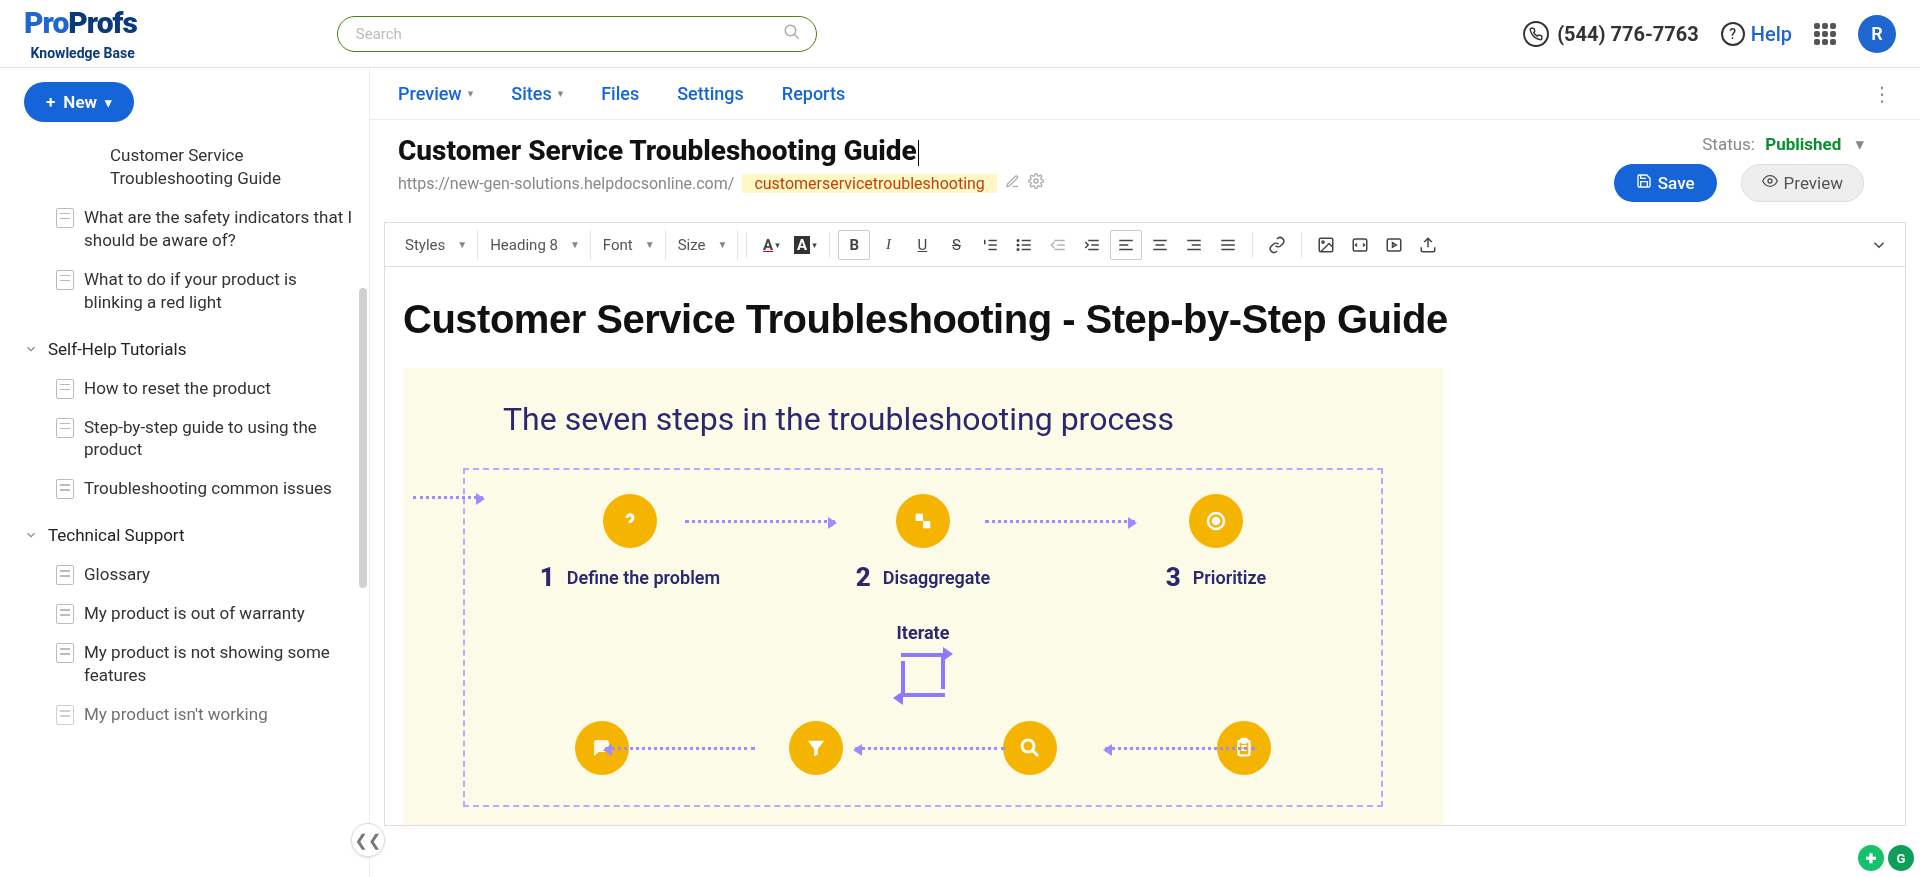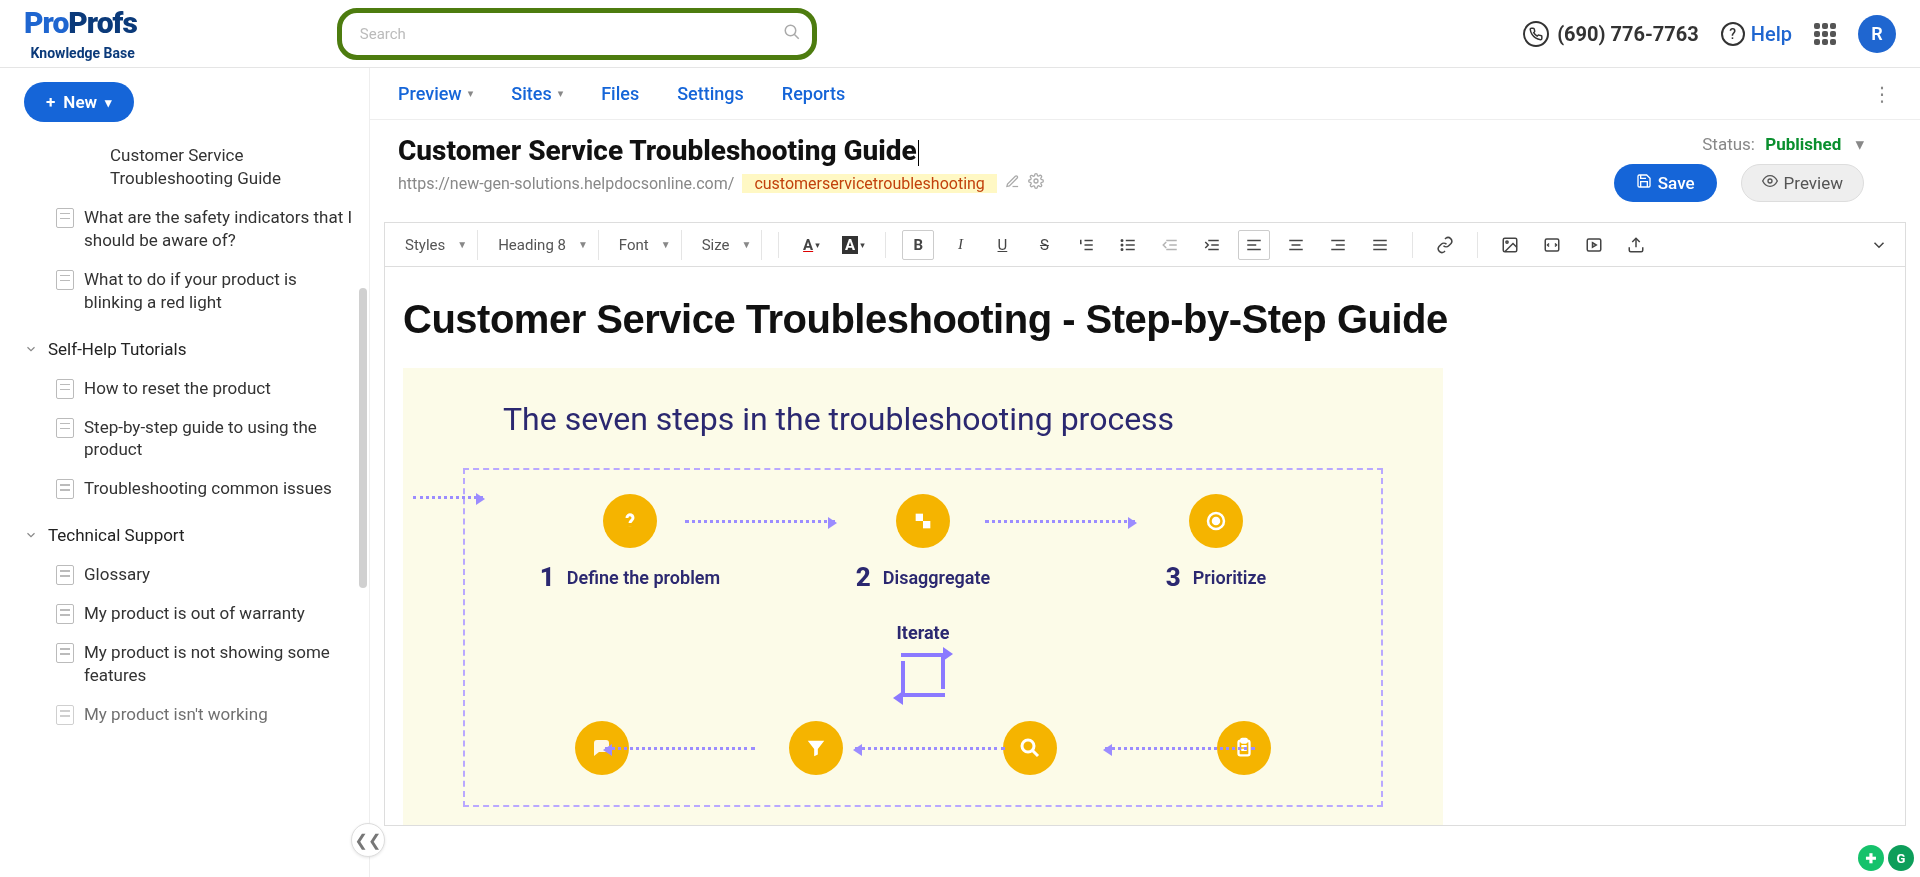--- a/index.html
+++ b/index.html
@@ -5,21 +5,21 @@
 *{box-sizing:border-box;margin:0;padding:0;font-family:-apple-system,BlinkMacSystemFont,"Segoe UI",Roboto,Arial,sans-serif}
 body{background:#fff;color:#333;overflow:hidden;width:1920px;height:877px;position:relative}
 
 .top-header{height:68px;display:flex;align-items:center;padding:12px 24px;border-bottom:1px solid #e5e5e5;gap:20px}
 .logo-block{display:flex;flex-direction:column;line-height:1}
 .logo-text{font-size:30px;font-weight:900;letter-spacing:-1px;display:flex}
 .logo-pro{color:#1f66d0}
 .logo-profs{color:#0b3a7a}
 .logo-sub{color:#0b3a7a;font-size:14px;font-weight:700;align-self:flex-end;margin-top:8px;margin-right:2px}
 .search-wrap{margin-left:180px;position:relative}
-.search-input{width:480px;height:52px;border:5px solid #4d7c0f;border-radius:20px;padding:0 44px 0 18px;font-size:15px;color:#6d28d9;background:#fff}
+.search-input{width:480px;height:36px;border:1px solid #4d7c0f;border-radius:20px;padding:0 44px 0 18px;font-size:15px;color:#6d28d9;background:#fff}
 .search-input::placeholder{color:#bbb}
 .search-icon{position:absolute;right:16px;top:50%;transform:translateY(-50%);color:#aaa}
 .header-right{margin-left:auto;display:flex;align-items:center;gap:22px}
 .phone-block{display:flex;align-items:center;gap:8px;font-size:20px;font-weight:700;color:#333}
 .phone-icon{width:26px;height:26px;border:2px solid #333;border-radius:50%;display:flex;align-items:center;justify-content:center;font-size:14px}
 .help-block{display:flex;align-items:center;gap:6px;color:#1f66d0;font-size:20px;font-weight:500}
 .help-icon{width:24px;height:24px;border:2px solid #333;border-radius:50%;display:flex;align-items:center;justify-content:center;font-size:14px;color:#333}
 .apps-icon{width:22px;height:22px;display:grid;grid-template-columns:repeat(3,1fr);grid-template-rows:repeat(3,1fr);gap:2px}
 .apps-icon span{background:#555;border-radius:2px}
 .avatar{width:38px;height:38px;border-radius:50%;background:#1f66d0;color:#fff;display:flex;align-items:center;justify-content:center;font-weight:600;font-size:18px}
@@ -54,21 +54,21 @@
 .url-slug{background:#fff8c4;color:#c2410c;padding:0 12px}
 .url-edit,.url-gear{color:#aaa}
 .title-right{display:flex;flex-direction:column;align-items:flex-end;gap:10px;padding-right:28px}
 .status-line{font-size:17px;color:#888}
 .status-val{color:#0a8f2e;font-weight:700;margin-left:6px}
 .status-chev{color:#888;margin-left:10px}
 .btn-row{display:flex;gap:24px}
 .save-btn{background:#1565d8;color:#fff;border:none;border-radius:20px;padding:8px 22px;font-size:17px;font-weight:500;display:flex;align-items:center;gap:6px;cursor:pointer}
 .preview-btn{background:#eee;color:#555;border:1px solid #ddd;border-radius:20px;padding:8px 20px;font-size:17px;display:flex;align-items:center;gap:6px;cursor:pointer}
 
-.editor-toolbar{margin:18px 14px 0 14px;border:1px solid #ddd;border-bottom:none;height:44px;display:flex;align-items:center;padding:0 10px;gap:10px;background:#fff;font-size:15px;color:#555}
+.editor-toolbar{margin:18px 14px 0 14px;border:1px solid #ddd;border-bottom:none;height:44px;display:flex;align-items:center;padding:0 10px;gap:2px;background:#fff;font-size:15px;color:#555}
 .tb-sel{display:flex;align-items:center;gap:12px;padding:0 10px;border-right:1px solid #e5e5e5;height:30px;cursor:pointer}
 .tb-sel .dd{font-size:10px;color:#888}
 .tb-btn{width:32px;height:30px;display:flex;align-items:center;justify-content:center;cursor:pointer;color:#444}
 .tb-btn.boxed{border:1px solid #ccc;border-radius:2px}
 .tb-sep{width:1px;height:26px;background:#e5e5e5;margin:0 6px}
 .tb-btn svg{width:18px;height:18px}
 .tb-right{margin-left:auto}
 
 .editor-body{margin:0 14px;border:1px solid #ddd;padding:30px 18px;background:#fff;height:560px;overflow:hidden}
 .content-h1{font-size:40px;font-weight:900;color:#111;letter-spacing:-0.5px;font-family:Arial,sans-serif}
@@ -120,21 +120,21 @@
         </svg>
     </span>
   </div>
   <div class="header-right">
     <div class="phone-block">
       <span class="phone-icon">
         <svg width="14" height="14" viewBox="0 0 24 24" fill="none" stroke="currentColor" stroke-width="2.5">
             <path d="M22 16.9v3a2 2 0 0 1-2.2 2 19.8 19.8 0 0 1-8.6-3.1 19.5 19.5 0 0 1-6-6A19.8 19.8 0 0 1 2.1 4.2 2 2 0 0 1 4.1 2h3a2 2 0 0 1 2 1.7c.1.9.3 1.8.6 2.6a2 2 0 0 1-.5 2.1L8 9.6a16 16 0 0 0 6 6l1.2-1.2a2 2 0 0 1 2.1-.5c.8.3 1.7.5 2.6.6A2 2 0 0 1 22 16.9z"></path>
           </svg>
       </span>
-      <span>(690) 776-7763</span>
+      <span>(544) 776-7763</span>
     </div>
     <div class="help-block">
       <span class="help-icon">?</span>
       <span>Help</span>
     </div>
     <div class="apps-icon">
       <span></span>
         <span></span>
         <span></span>
         <span></span>

